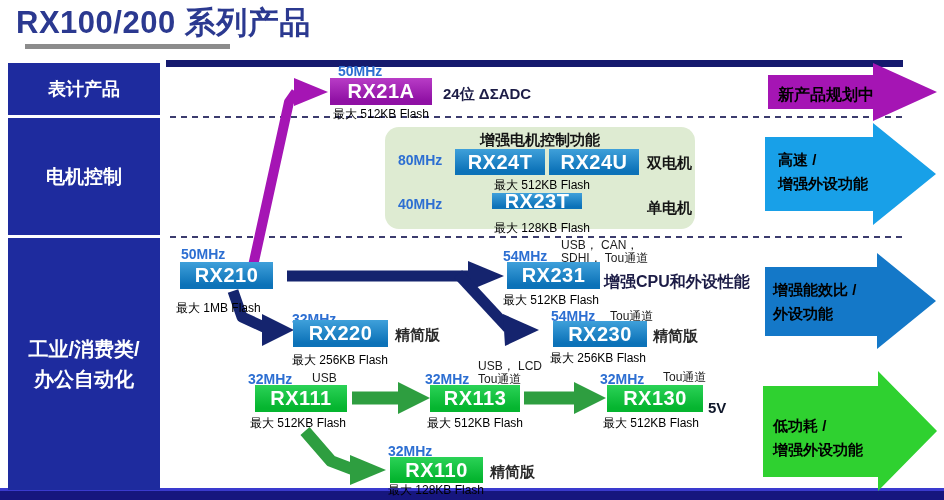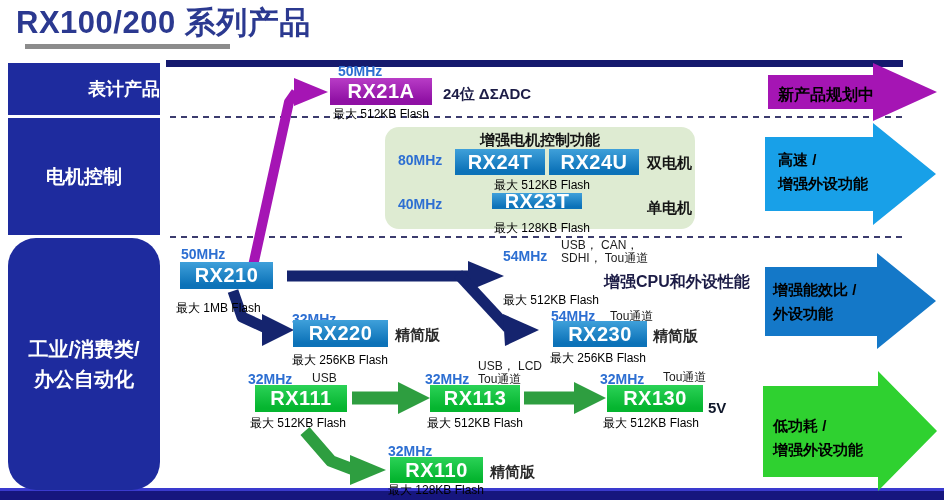--- a/index.html
+++ b/index.html
@@ -10,23 +10,23 @@
   .abs{position:absolute;}
   .pre{white-space:pre-line;}
 
   
   .page-title{left:16px;top:2px;font-size:31px;font-weight:bold;color:#2b3990;letter-spacing:0.5px;}
   .title-rule{left:25px;top:44px;width:205px;height:5px;background:#8c8c8c;}
 
   
   .side-row{left:8px;width:152px;background:#1e2b9e;color:#ffffff;font-weight:bold;
     display:flex;align-items:center;justify-content:center;text-align:center;z-index:2;}
-  .side-row-1{top:63px;height:52px;font-size:18px;justify-content:flex-end;}
+  .side-row-1{top:63px;height:52px;font-size:18px;}
   .side-row-2{top:118px;height:117px;font-size:19px;}
-  .side-row-3{top:238px;height:252px;font-size:20px;line-height:30px;border-radius:28px;}
+  .side-row-3{top:238px;height:252px;font-size:20px;line-height:30px;}
 
   
   .top-bar{left:166px;top:60px;width:737px;height:7px;background:#151a6e;}
   .bottom-bar{left:0;top:488px;width:944px;height:12px;background:linear-gradient(180deg,#3a3ace 0 25%,#16167e 25%);}
   .dash{height:2px;background:repeating-linear-gradient(90deg,#3c3c6e 0 6px,transparent 6px 11px);}
   .dash-1{left:170px;top:116px;width:735px;}
   .dash-2{left:170px;top:236px;width:735px;}
 
   
   .chip{display:flex;align-items:center;justify-content:center;color:#ffffff;font-weight:bold;
@@ -144,20 +144,21 @@
   <div class="abs note" style="left:647px;top:199px;color:#141414;">单电机</div>
   <div class="abs flash" style="left:494px;top:220px;">最大 128KB Flash</div>
 
   <div class="abs mhz" style="left:181px;top:246px;">50MHz</div>
   <div class="abs chip blue" style="left:180px;top:262px;width:93px;height:27px;">RX210</div>
   <div class="abs flash" style="left:176px;top:292px;margin-top:8px;">最大 1MB Flash</div>
 
   <div class="abs mhz" style="left:503px;top:248px;">54MHz</div>
   <div class="abs peri pre" style="left:561px;top:239px;">USB， CAN，
 SDHI， Tou通道</div>
+  <div class="abs chip blue" style="left:507px;top:262px;width:93px;height:27px;">RX231</div>
   <div class="abs note" style="left:604px;top:272px;font-size:16px;">增强CPU和外设性能</div>
   <div class="abs flash" style="left:503px;top:292px;">最大 512KB Flash</div>
 
   <div class="abs mhz" style="left:292px;top:311px;">32MHz</div>
   <div class="abs chip blue" style="left:293px;top:320px;width:95px;height:27px;">RX220</div>
   <div class="abs note" style="left:395px;top:326px;color:#2b2b2b;">精简版</div>
   <div class="abs flash" style="left:292px;top:352px;">最大 256KB Flash</div>
 
   <div class="abs mhz" style="left:551px;top:308px;">54MHz</div>
   <div class="abs peri" style="left:610px;top:310px;">Tou通道</div>

